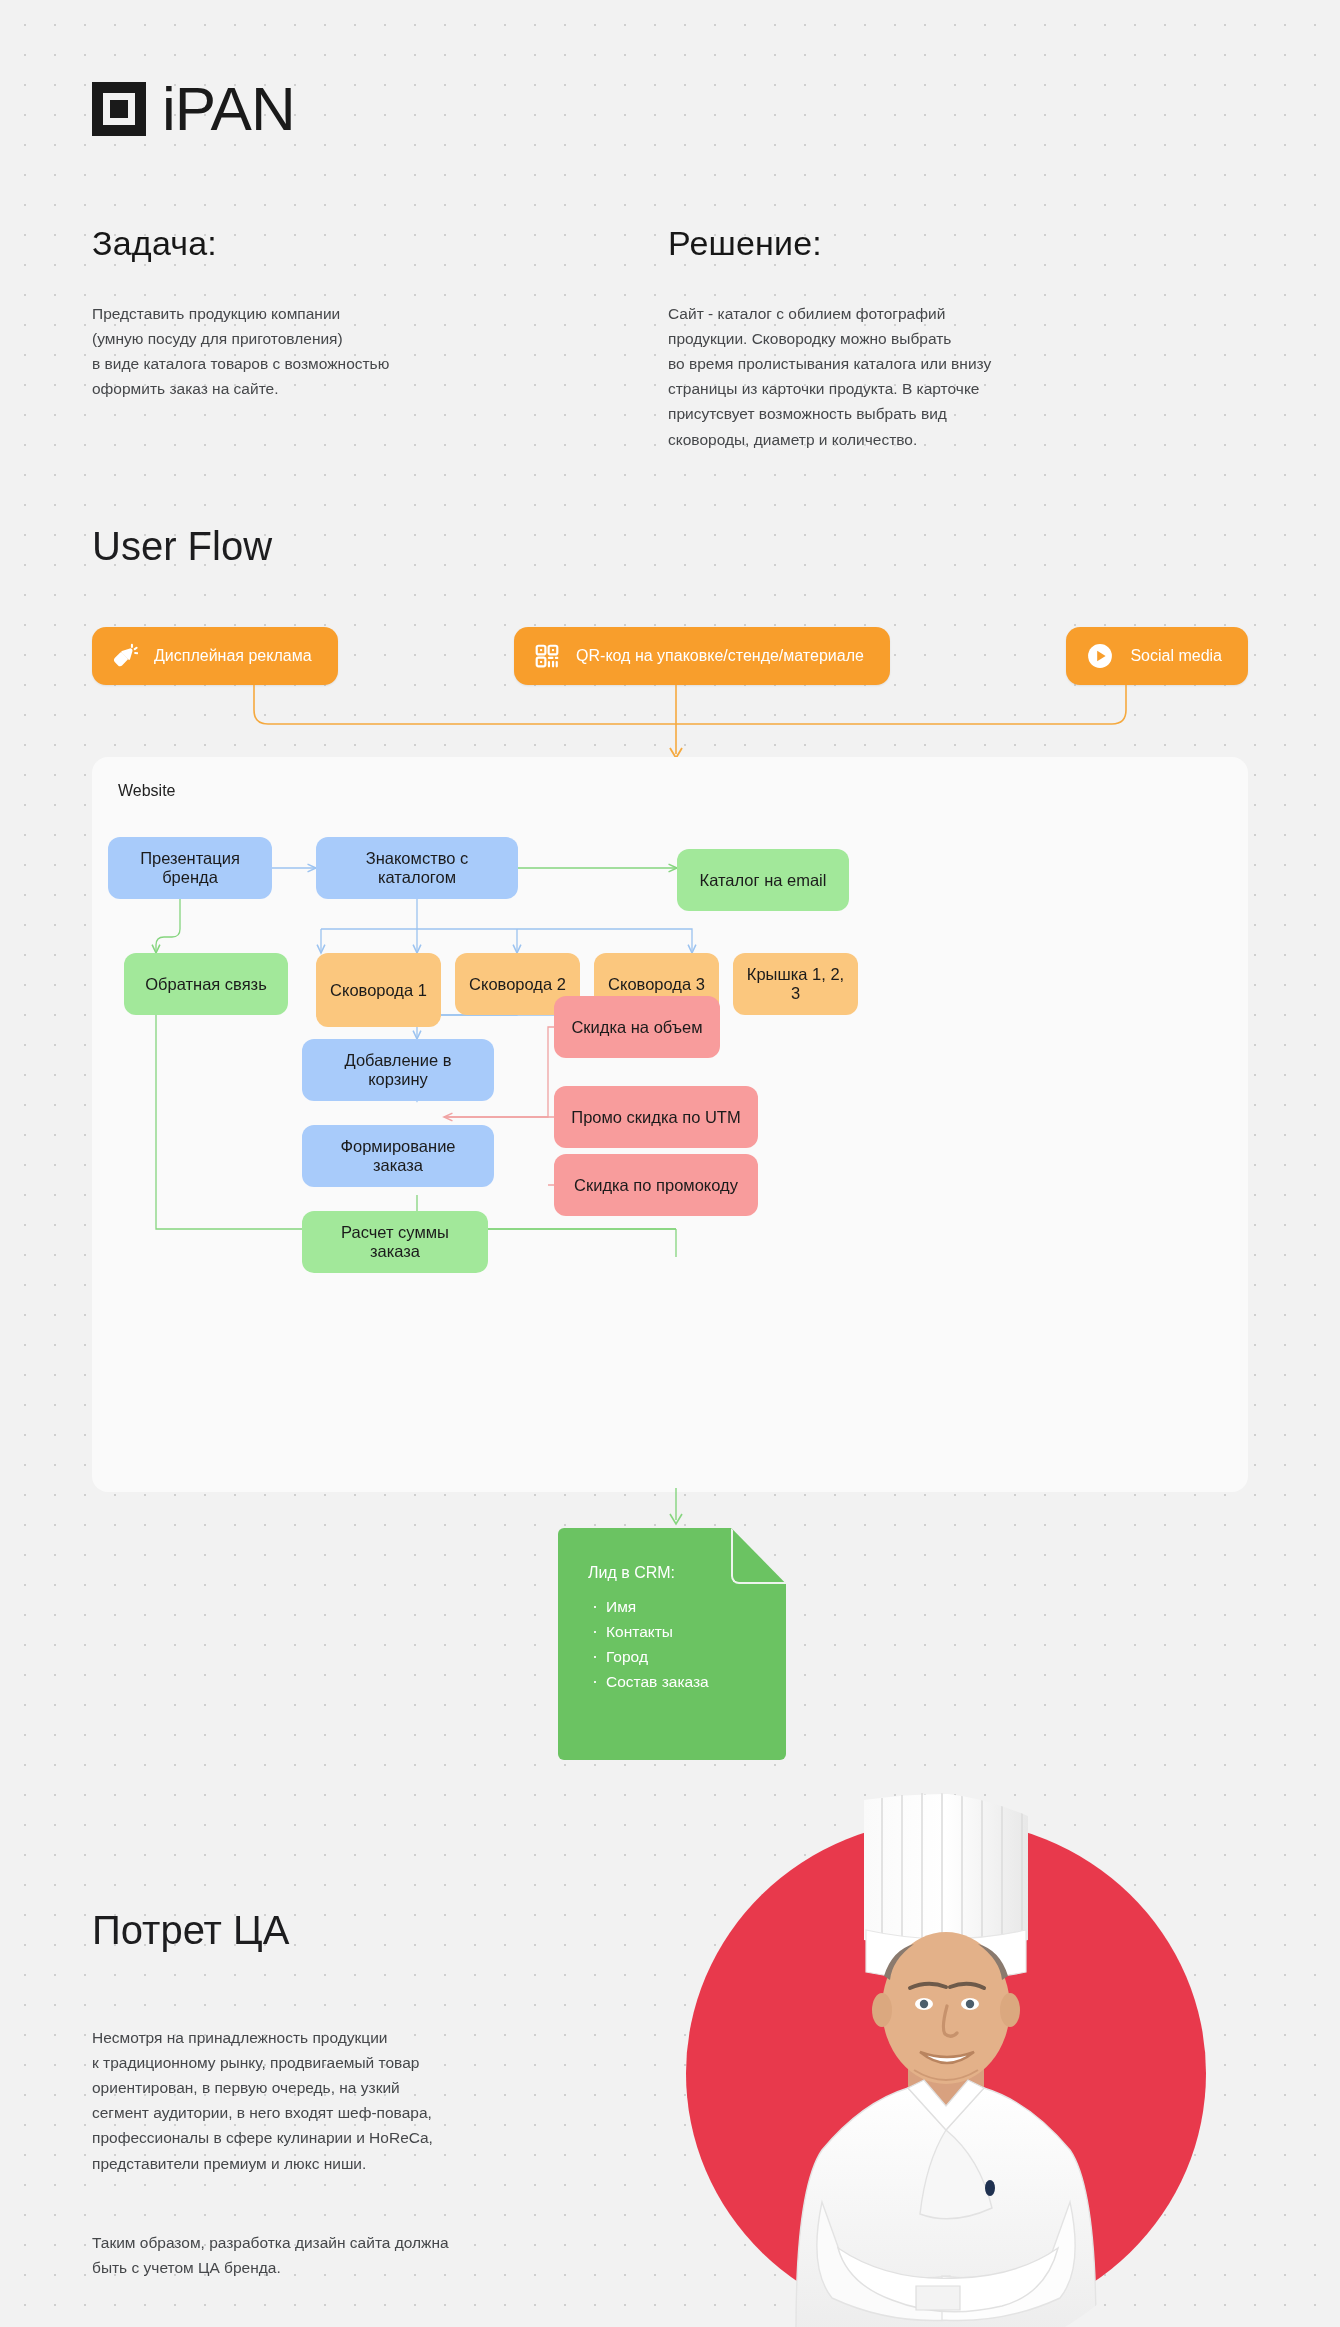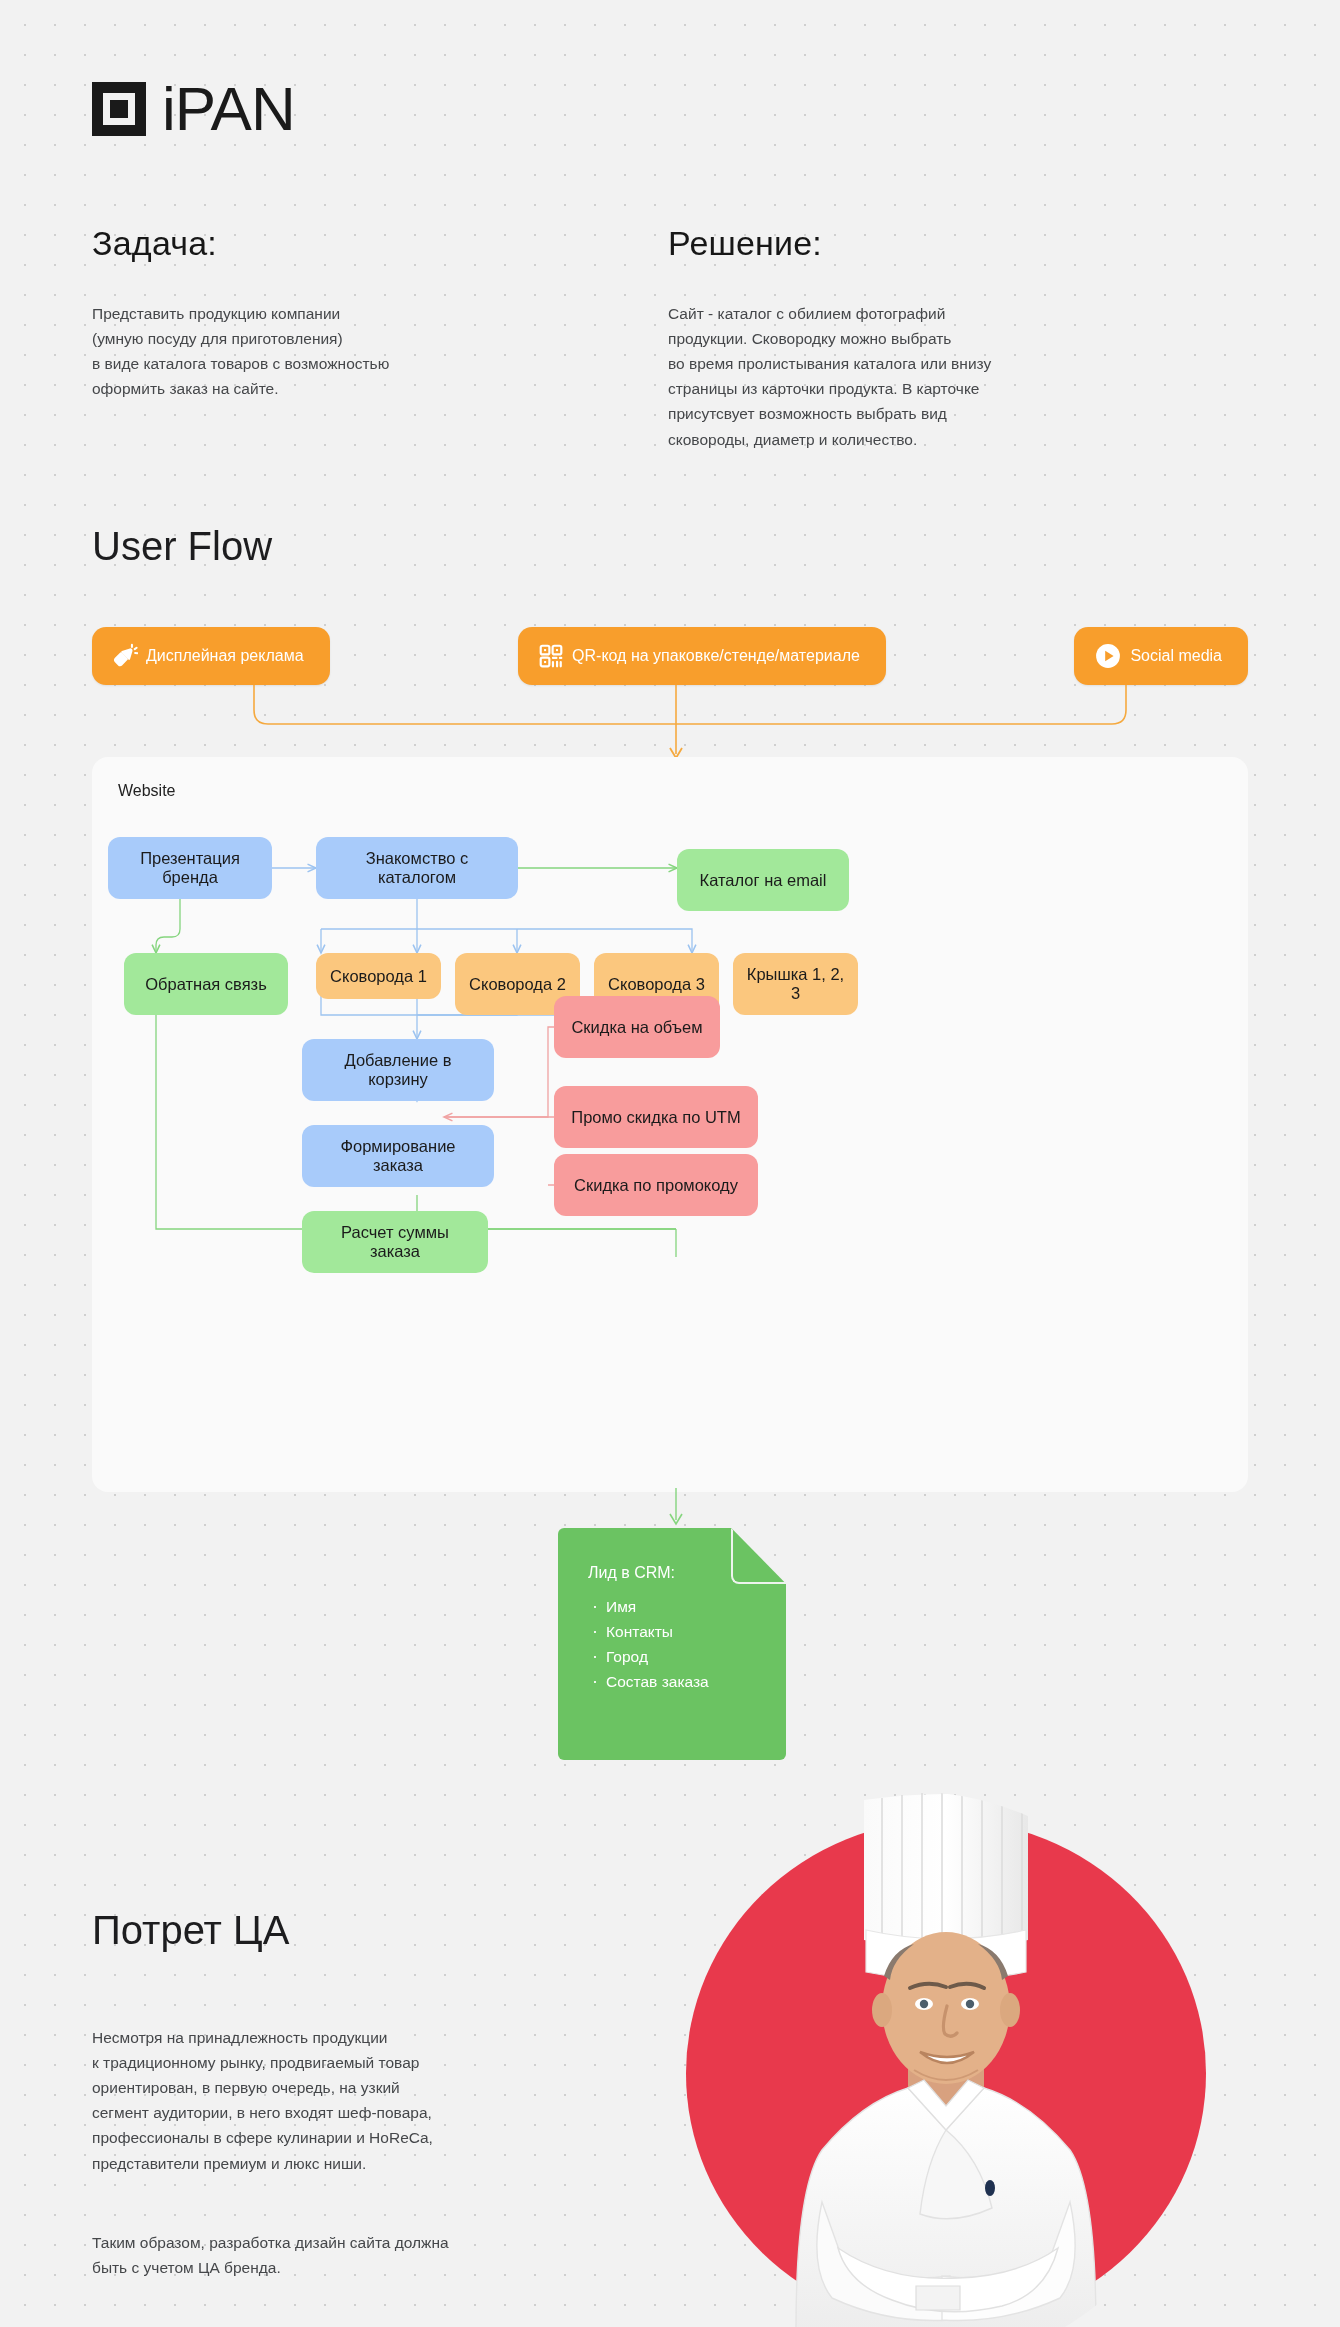--- a/index.html
+++ b/index.html
@@ -32,21 +32,21 @@
   #task-col .para { margin-top: 38px; }
   #sol-col { position: absolute; left: 668px; top: 224px; width: 400px; }
   #sol-col .para { margin-top: 38px; }
 
   #userflow-title { position: absolute; left: 92px; top: 524px; font-size: 40px; font-weight: 400; }
 
   
   .channels { position: absolute; left: 92px; top: 627px; width: 1156px; display: flex; justify-content: space-between; align-items: center; }
   .chip {
     background: #F89E2C; border-radius: 14px; height: 58px;
-    display: flex; align-items: center; gap: 8px; padding: 0 26px 0 20px;
+    display: flex; align-items: center; gap: 16px; padding: 0 26px 0 20px;
     color: #fff; font-size: 16px; box-shadow: 0 1px 2px rgba(0,0,0,.08);
   }
   .chip svg { display: block; }
 
   
   #chip-connectors { position: absolute; left: 0; top: 680px; width: 1340px; height: 90px; }
 
   
   #website-panel {
     position: absolute; left: 92px; top: 757px; width: 1156px; height: 735px;
@@ -240,21 +240,21 @@
   <div class="node n-blue" style="left:224px; top:80px;  width:202px; height:62px;">
       <span>Знакомство с каталогом</span>
     </div>
   <div class="node n-green" style="left:585px; top:92px;  width:172px; height:62px;">
       <span>Каталог на email</span>
     </div>
 
   <div class="node n-green" style="left:16px;  top:196px; width:164px; height:62px;margin-left:16px;">
       <span>Обратная связь</span>
     </div>
-  <div class="node n-orange" style="left:224px; top:196px; width:125px; height:46px;">
+  <div class="node n-orange" style="left:224px; top:196px; width:125px; height:74px;">
       <span>Сковорода 1</span>
     </div>
   <div class="node n-orange" style="left:363px; top:196px; width:125px; height:62px;justify-content:center;">
       <span>Сковорода 2</span>
     </div>
   <div class="node n-orange" style="left:502px; top:196px; width:125px; height:62px;">
       <span>Сковорода 3</span>
     </div>
   <div class="node n-orange" style="left:641px; top:196px; width:125px; height:62px;">
       <span>Крышка 1, 2, 3</span>

